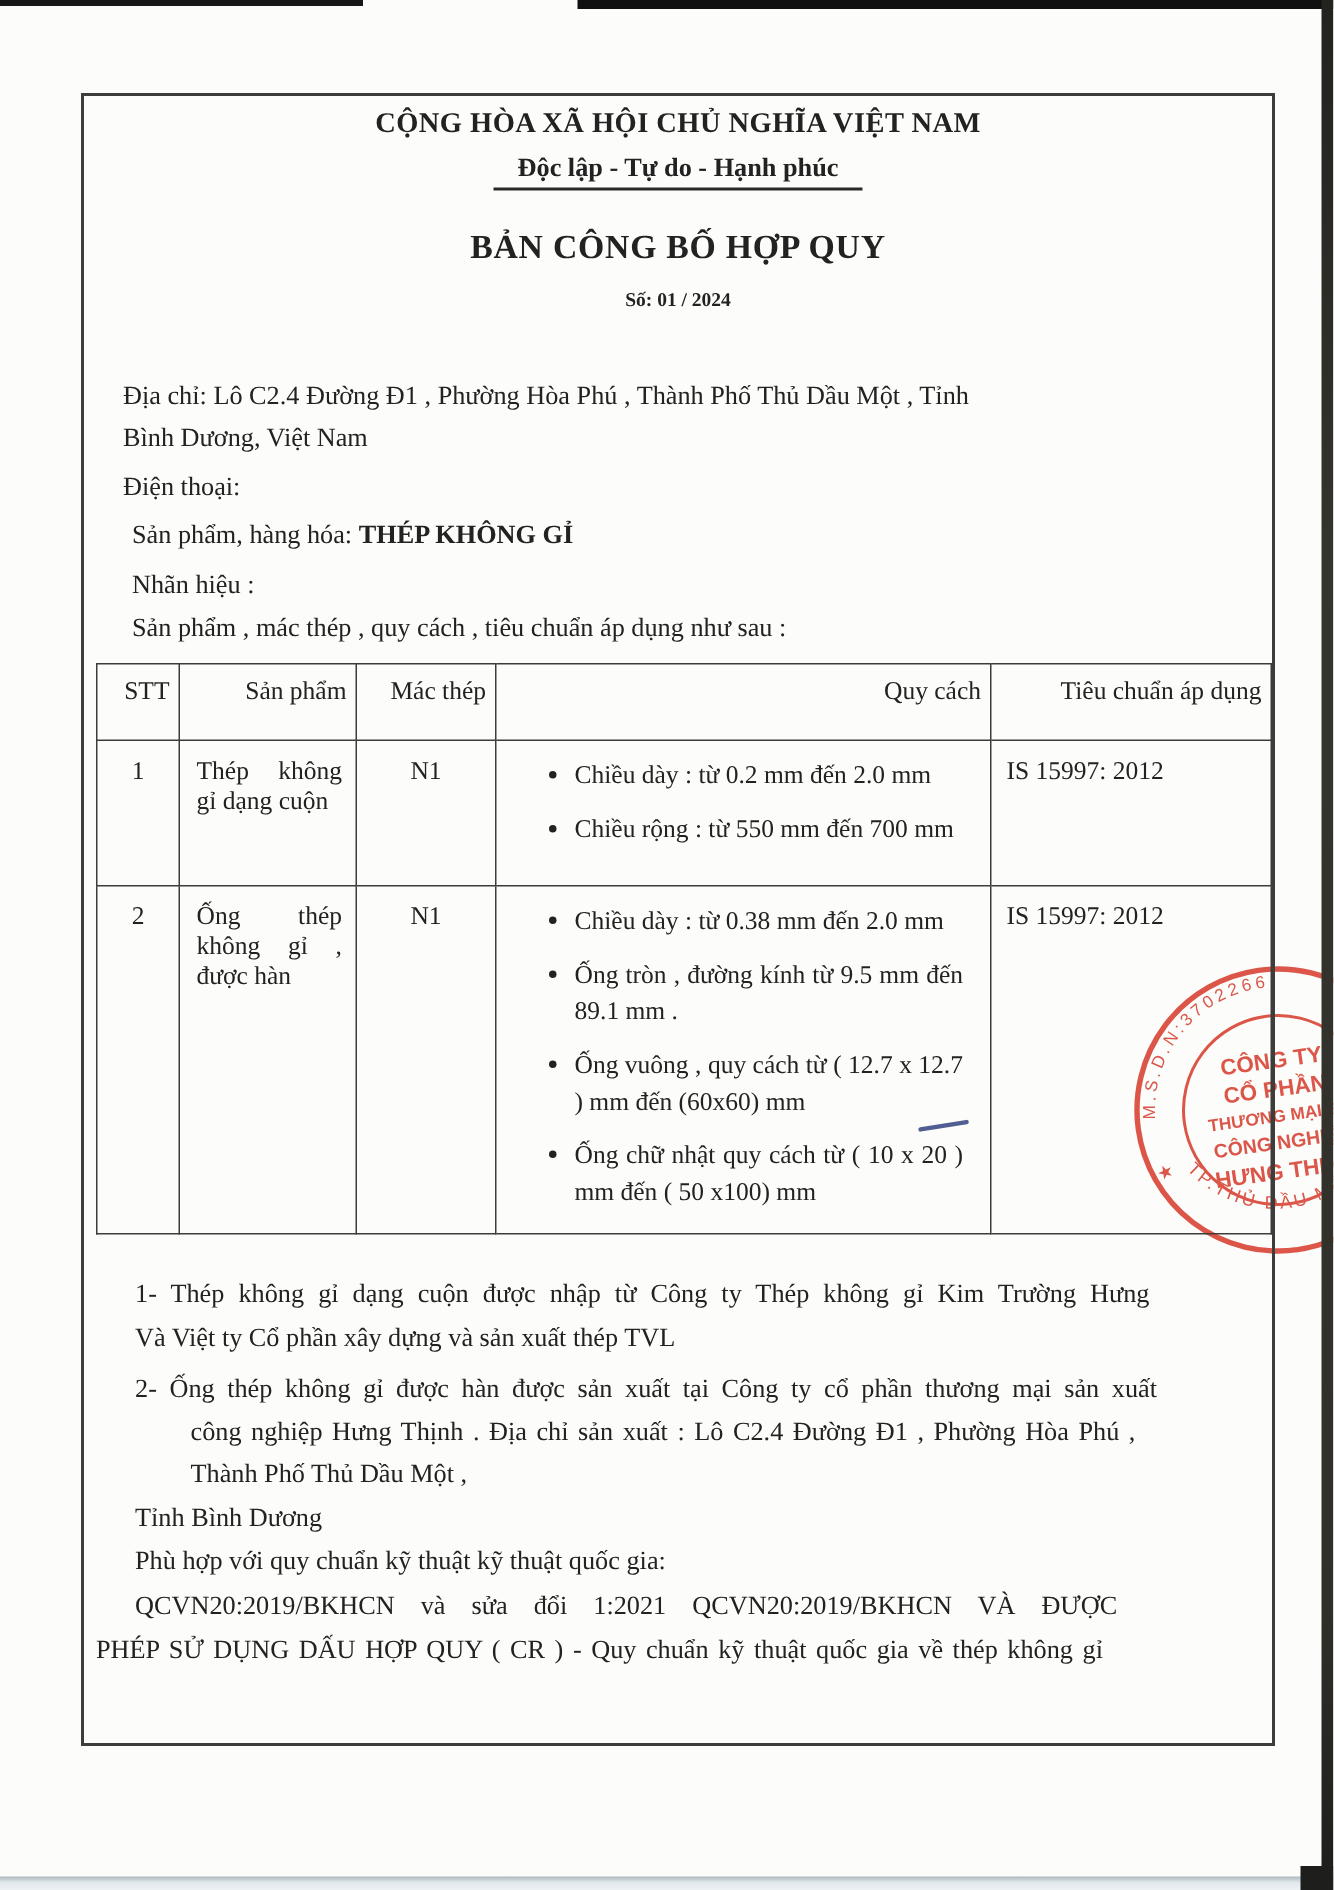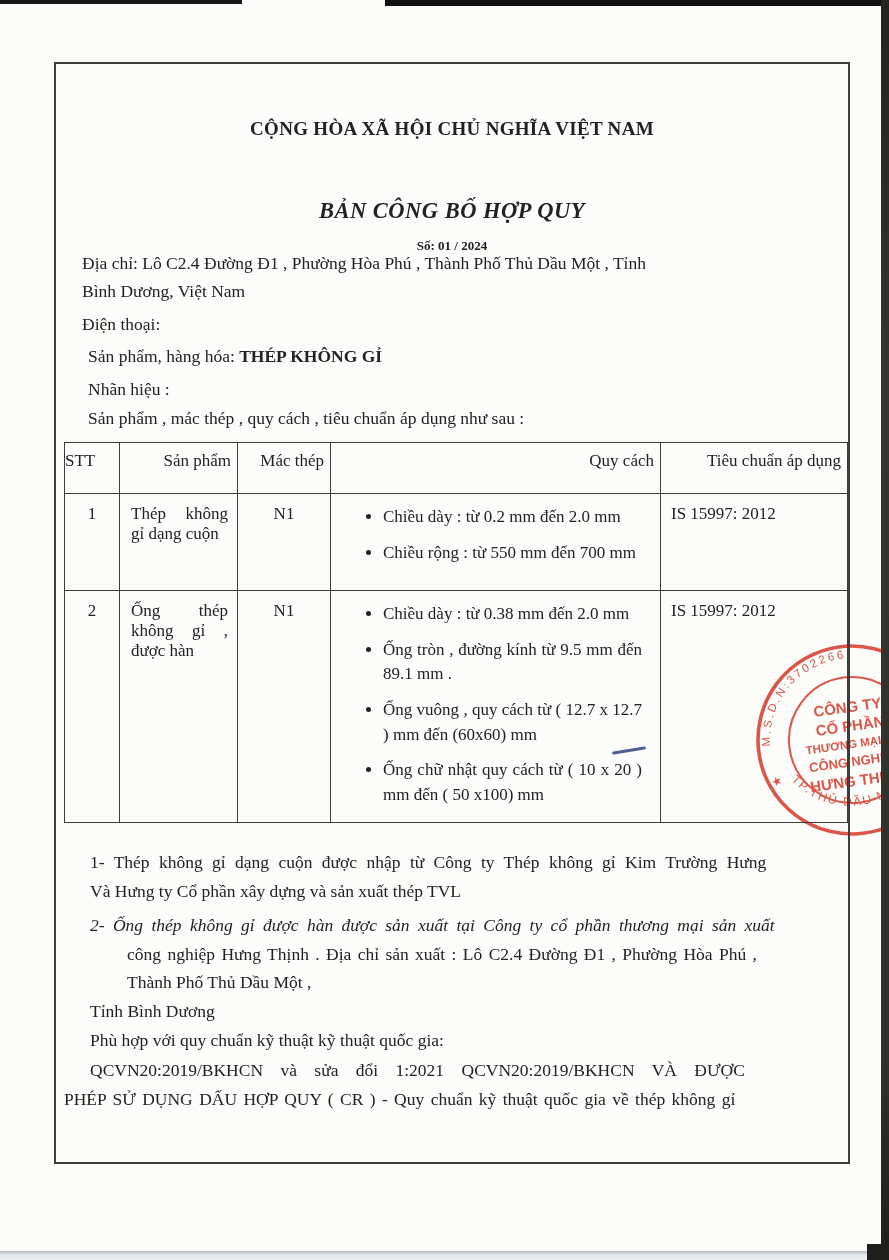--- a/index.html
+++ b/index.html
@@ -9,58 +9,58 @@
   
   .strip-top-left{position:absolute;left:0;top:0;width:242px;height:4px;background:#171717;z-index:6;}
   .strip-top-right{position:absolute;left:385px;top:0;width:504px;height:6px;background:#101010;z-index:6;}
   .strip-right{position:absolute;left:881px;top:0;width:8px;height:1260px;background:linear-gradient(#23221f,#36342e 30%,#312f2a 85%,#1d1d1b);z-index:6;}
   .bar-bottom{position:absolute;left:0;top:1251px;width:889px;height:9px;background:linear-gradient(#aeb8c0,#e2e8ed 45%,#eef1f4);z-index:5;}
   .corner-bottom-right{position:absolute;left:867px;top:1244px;width:22px;height:16px;background:#1e1e1c;z-index:7;}
 
   
   .frame{position:absolute;left:54px;top:62px;width:792px;height:1098px;border:2px solid #3d3d3b;z-index:2;background:transparent;}
 
-  .center{text-align:center;width:100%;position:absolute;left:0;margin-top:46px;}
+  .center{text-align:center;width:100%;position:absolute;left:0;}
   .nat-title{top:8px;font-size:19px;font-weight:bold;letter-spacing:.3px;}
   .motto-wrap{top:37px;}
   .motto{display:inline-block;font-size:17.5px;font-weight:bold;border-bottom:2px solid #2a2a2a;padding:0 16px 3px 16px;}
-  .doc-title{top:88px;font-size:22.5px;font-weight:bold;letter-spacing:.5px;font-style:italic;}
+  .doc-title{top:88px;font-size:22.5px;font-weight:bold;letter-spacing:.5px;}
   .doc-num{top:128px;font-size:13px;font-weight:bold;}
 
   .line{position:absolute;font-size:17.5px;white-space:nowrap;}
   .l-org{left:26px;top:160px;}
   .l-addr1{left:26px;top:189px;}
   .l-addr2{left:26px;top:217px;}
   .l-phone{left:26px;top:250px;}
   .l-product{left:32px;top:282px;}
   .l-brand{left:32px;top:315px;}
   .l-intro{left:32px;top:344px;}
   .bold{font-weight:bold;}
 
   
   table.spec{position:absolute;left:8px;top:378px;width:783px;border-collapse:collapse;table-layout:fixed;font-size:17px;background:transparent;}
   table.spec th,table.spec td{border:1.6px solid #3c3c3a;vertical-align:top;font-weight:normal;background:transparent;}
   col.c-stt{width:55px;}col.c-sp{width:118px;}col.c-mt{width:93px;}col.c-qc{width:330px;}col.c-tc{width:187px;}
   tr.hdr th{height:38px;text-align:right;padding:8px 6px 4px 10px;}
-  tr.hdr th.cen{text-align:left;padding-left:0;margin-top:20px;}
+  tr.hdr th.cen{text-align:right;padding-left:0;margin-top:20px;}
   td.stt{text-align:center;padding-top:10px;}
   td.sp{padding:10px 9px 6px 11px;text-align:justify;}
   td.mt{text-align:center;padding-top:10px;}
   td.tc{padding:10px 6px 6px 10px;}
   td.qc{padding:4px 6px 4px 0;}
   td.qc ul{margin:7px 4px 0 0;padding:0 8px 0 52px;}
   td.qc li{margin:0 0 11px 0;line-height:1.45;text-align:justify;}
   tr.r1{height:97px;}
 
   
   .notes{position:absolute;left:0;top:788px;width:792px;font-size:17.5px;}
   .notes .nline{position:absolute;white-space:nowrap;}
   .n0{left:34px;top:0;word-spacing:5px;}
   .n1{left:34px;top:29px;}
-  .n2{left:34px;top:63px;word-spacing:4px;font-style:italic;}
+  .n2{left:34px;top:63px;word-spacing:4px;}
   .n3{left:71px;top:92px;word-spacing:2px;}
   .n4{left:71px;top:120px;}
   .n5{left:34px;top:149px;}
   .n6{left:34px;top:178px;text-align:right;}
   .n7{left:34px;top:208px;word-spacing:13px;}
   .n8{left:8px;top:237px;word-spacing:2px;}
 
   
   .stamp{position:absolute;left:742px;top:630px;z-index:1;opacity:.92;}
   .stamp text{font-family:"Liberation Sans","DejaVu Sans",sans-serif;fill:#d9493b;}
@@ -102,20 +102,23 @@
       <text class="ctr" x="110" y="136" font-size="13">CÔNG NGHIỆP</text>
       <text class="ctr" x="110" y="156" font-size="15">HƯNG THỊNH</text>
     </g>
   </svg>
 
   <div class="pen-mark"></div>
 
   <div class="frame">
 
     <div class="center nat-title">CỘNG HÒA XÃ HỘI CHỦ NGHĨA VIỆT NAM</div>
+    <div class="center motto-wrap">
+      <span class="motto">Độc lập - Tự do - Hạnh phúc</span>
+    </div>
     <div class="center doc-title">BẢN CÔNG BỐ HỢP QUY</div>
     <div class="center doc-num">Số: 01 / 2024</div>
 
     <div class="line l-addr1">Địa chỉ: Lô C2.4 Đường Đ1 , Phường Hòa Phú , Thành Phố Thủ Dầu Một , Tỉnh</div>
     <div class="line l-addr2">Bình Dương, Việt Nam</div>
     <div class="line l-phone">Điện thoại:</div>
     <div class="line l-product">
       <span>Sản phẩm, hàng hóa: </span><span class="bold">THÉP KHÔNG GỈ</span>
     </div>
     <div class="line l-brand">Nhãn hiệu :</div>
@@ -161,21 +164,21 @@
             <li>Ống chữ nhật quy cách từ ( 10 x 20 ) mm đến ( 50 x100) mm</li>
           </ul>
         </td>
         <td class="tc">IS 15997: 2012</td>
       </tr>
     </tbody>
       </table>
 
     <div class="notes">
       <div class="nline n0">1-  Thép không gỉ dạng cuộn được nhập từ Công ty Thép không gỉ Kim Trường Hưng</div>
-      <div class="nline n1">Và Hưng ty Cổ phần xây dựng và sản xuất thép TVL</div>
+      <div class="nline n1">Và Việt ty Cổ phần xây dựng và sản xuất thép TVL</div>
       <div class="nline n2">2-  Ống thép không gỉ được hàn được sản xuất tại Công ty cổ phần thương mại sản xuất</div>
       <div class="nline n3">công nghiệp Hưng Thịnh . Địa chỉ sản xuất : Lô C2.4 Đường Đ1 , Phường Hòa Phú ,</div>
       <div class="nline n4">Thành Phố Thủ Dầu Một ,</div>
       <div class="nline n5">Tỉnh Bình Dương</div>
       <div class="nline n6">Phù hợp với quy chuẩn kỹ thuật kỹ thuật quốc gia:</div>
       <div class="nline n7">QCVN20:2019/BKHCN và sửa đổi 1:2021 QCVN20:2019/BKHCN VÀ ĐƯỢC</div>
       <div class="nline n8">PHÉP SỬ DỤNG DẤU HỢP QUY ( CR ) -  Quy chuẩn kỹ thuật quốc gia về thép không gỉ</div>
     </div>
 
   </div>

